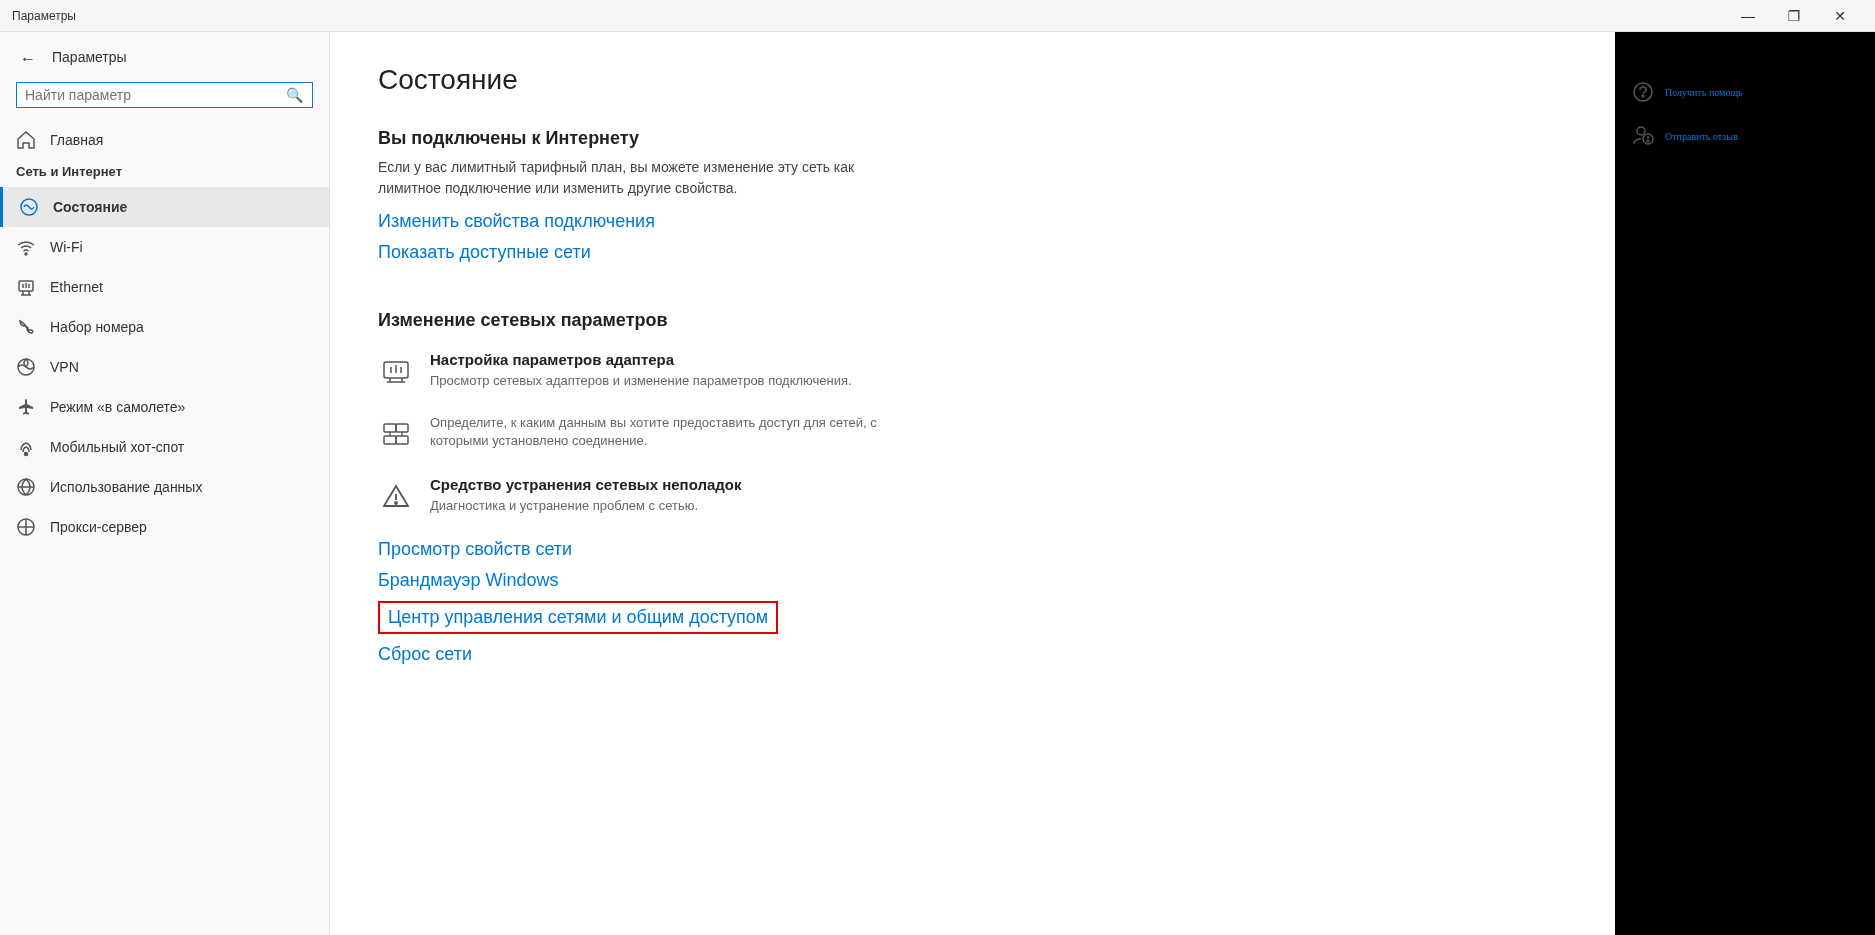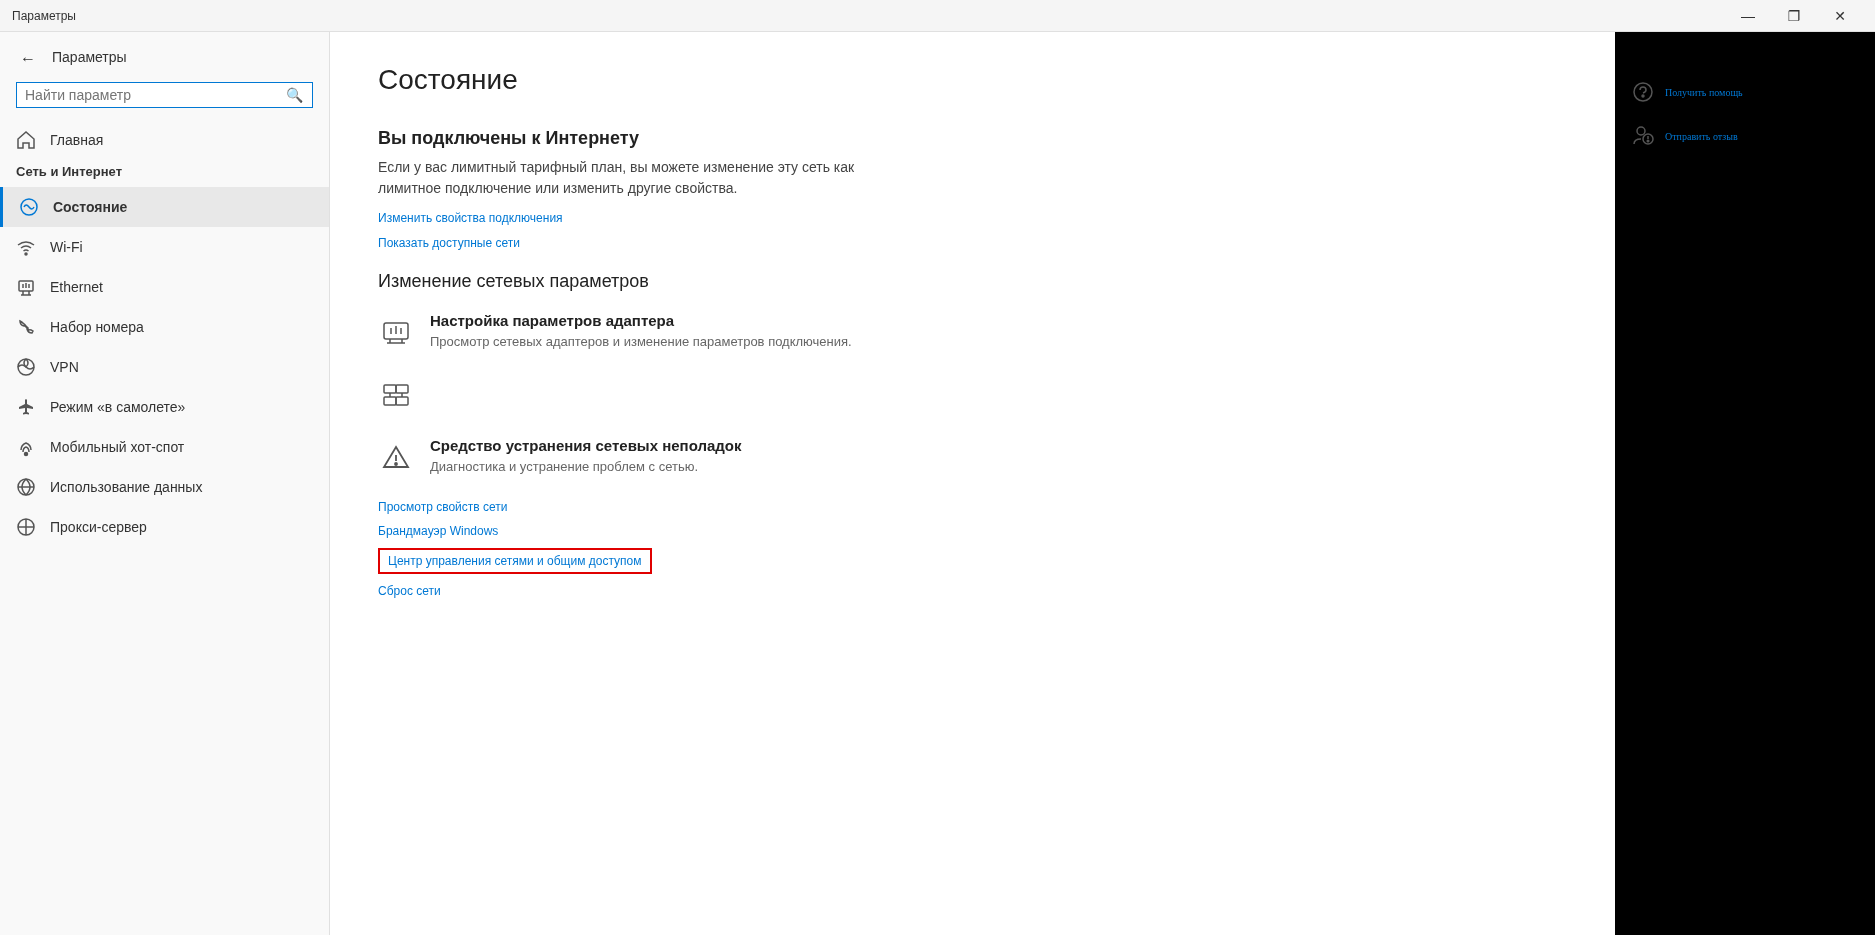--- a/index.html
+++ b/index.html
@@ -166,30 +166,30 @@
     }
     .connection-status p {
       font-size: 14px;
       color: #444;
       max-width: 500px;
       line-height: 1.5;
     }
     .link-blue {
       color: #0078d4;
       text-decoration: none;
-      font-size: 12px;
+      font-size: 18px;
       cursor: pointer;
       display: inline-block;
       margin-top: 12px;
     }
     .section-title {
       font-size: 18px;
-      font-weight: 400;
+      font-weight: 700;
       color: #222;
-      margin-top: 20px;
+      margin-top: 47px;
       margin-bottom: 20px;
     }
     .setting-item {
       display: flex;
       align-items: flex-start;
       gap: 16px;
       margin-bottom: 24px;
     }
     .setting-icon {
       width: 36px;
@@ -434,20 +434,21 @@
           <svg viewBox="0 0 28 28" width="28" height="28" fill="none" stroke="#555" stroke-width="1.5">
             <rect x="2" y="4" width="12" height="8" rx="1"></rect>
             <rect x="14" y="4" width="12" height="8" rx="1"></rect>
             <rect x="2" y="16" width="12" height="8" rx="1"></rect>
             <rect x="14" y="16" width="12" height="8" rx="1"></rect>
             <line x1="8" y1="12" x2="8" y2="16"></line>
             <line x1="20" y1="12" x2="20" y2="16"></line>
           </svg>
         </div>
         <div class="setting-text">
+          <p>Определите, к каким данным вы хотите предоставить доступ для сетей, с которыми установлено соединение.</p>
         </div>
       </div>
 
       <div class="setting-item">
         <div class="setting-icon">
           <svg viewBox="0 0 28 28" width="28" height="28" fill="none" stroke="#555" stroke-width="1.8">
             <path d="M14 4 L26 24 H2 Z"></path>
             <line x1="14" y1="12" x2="14" y2="18"></line>
             <circle cx="14" cy="21" r="1" fill="#555"></circle>
           </svg>

